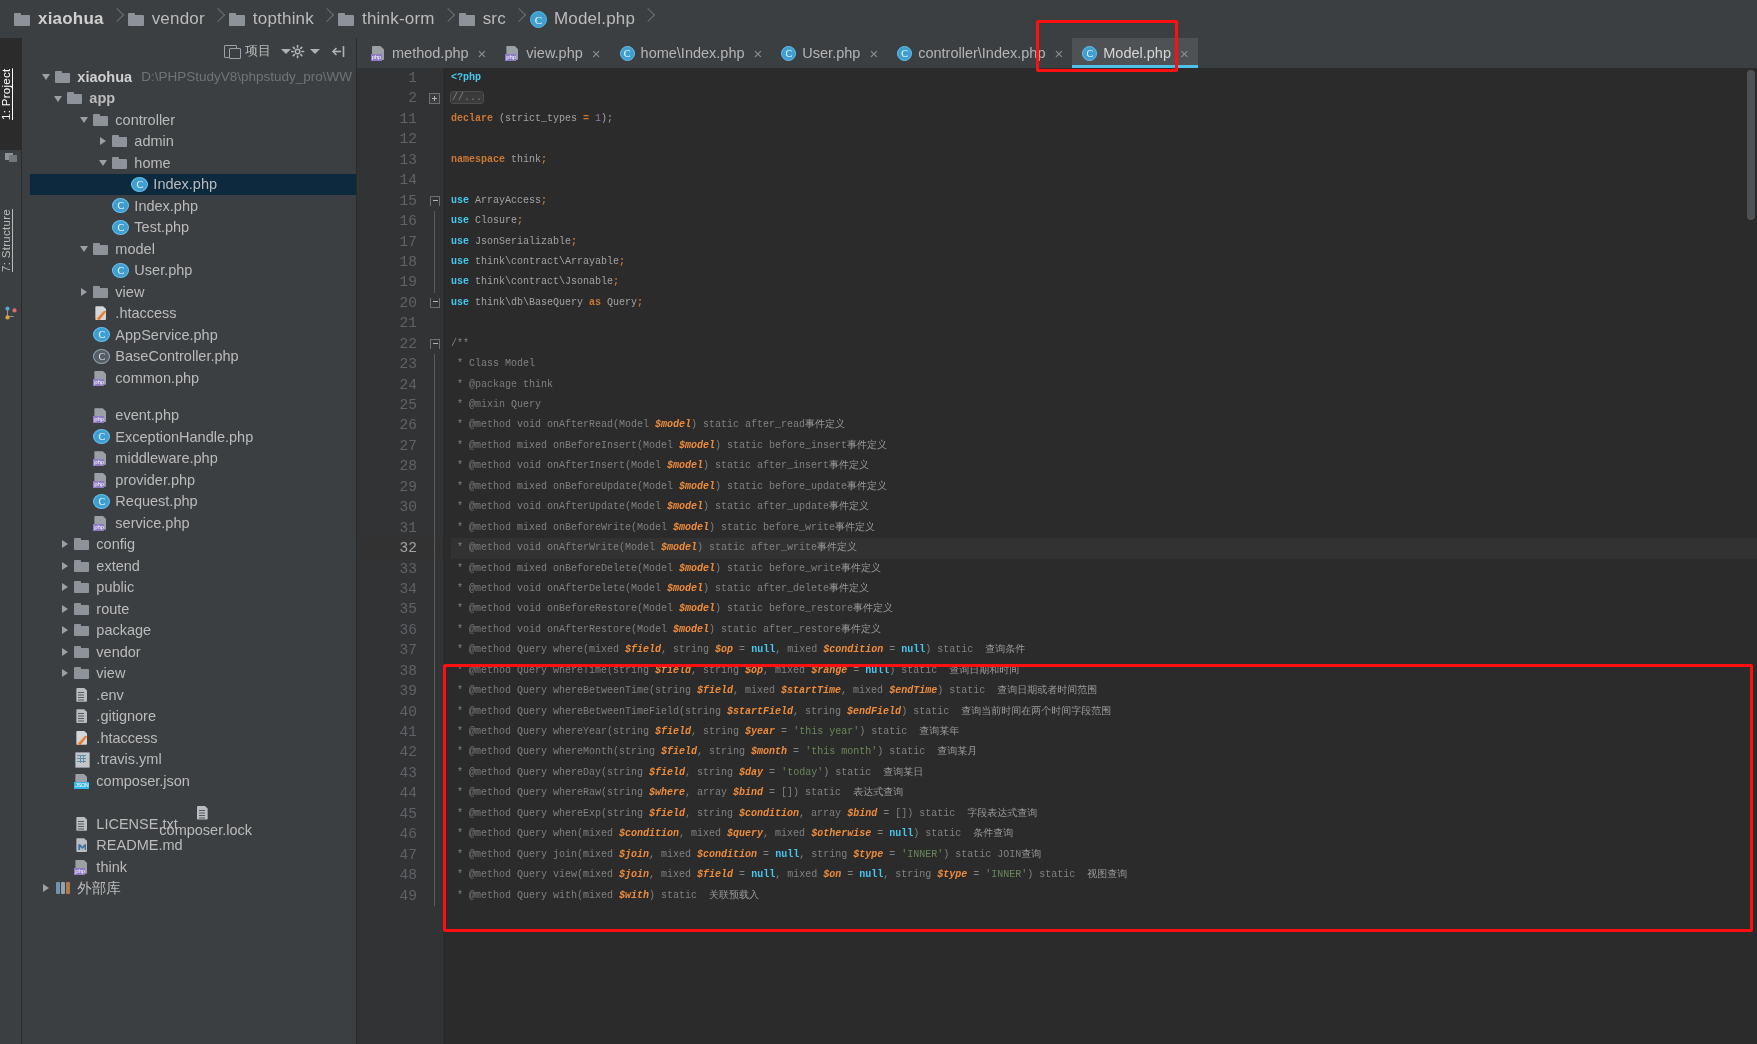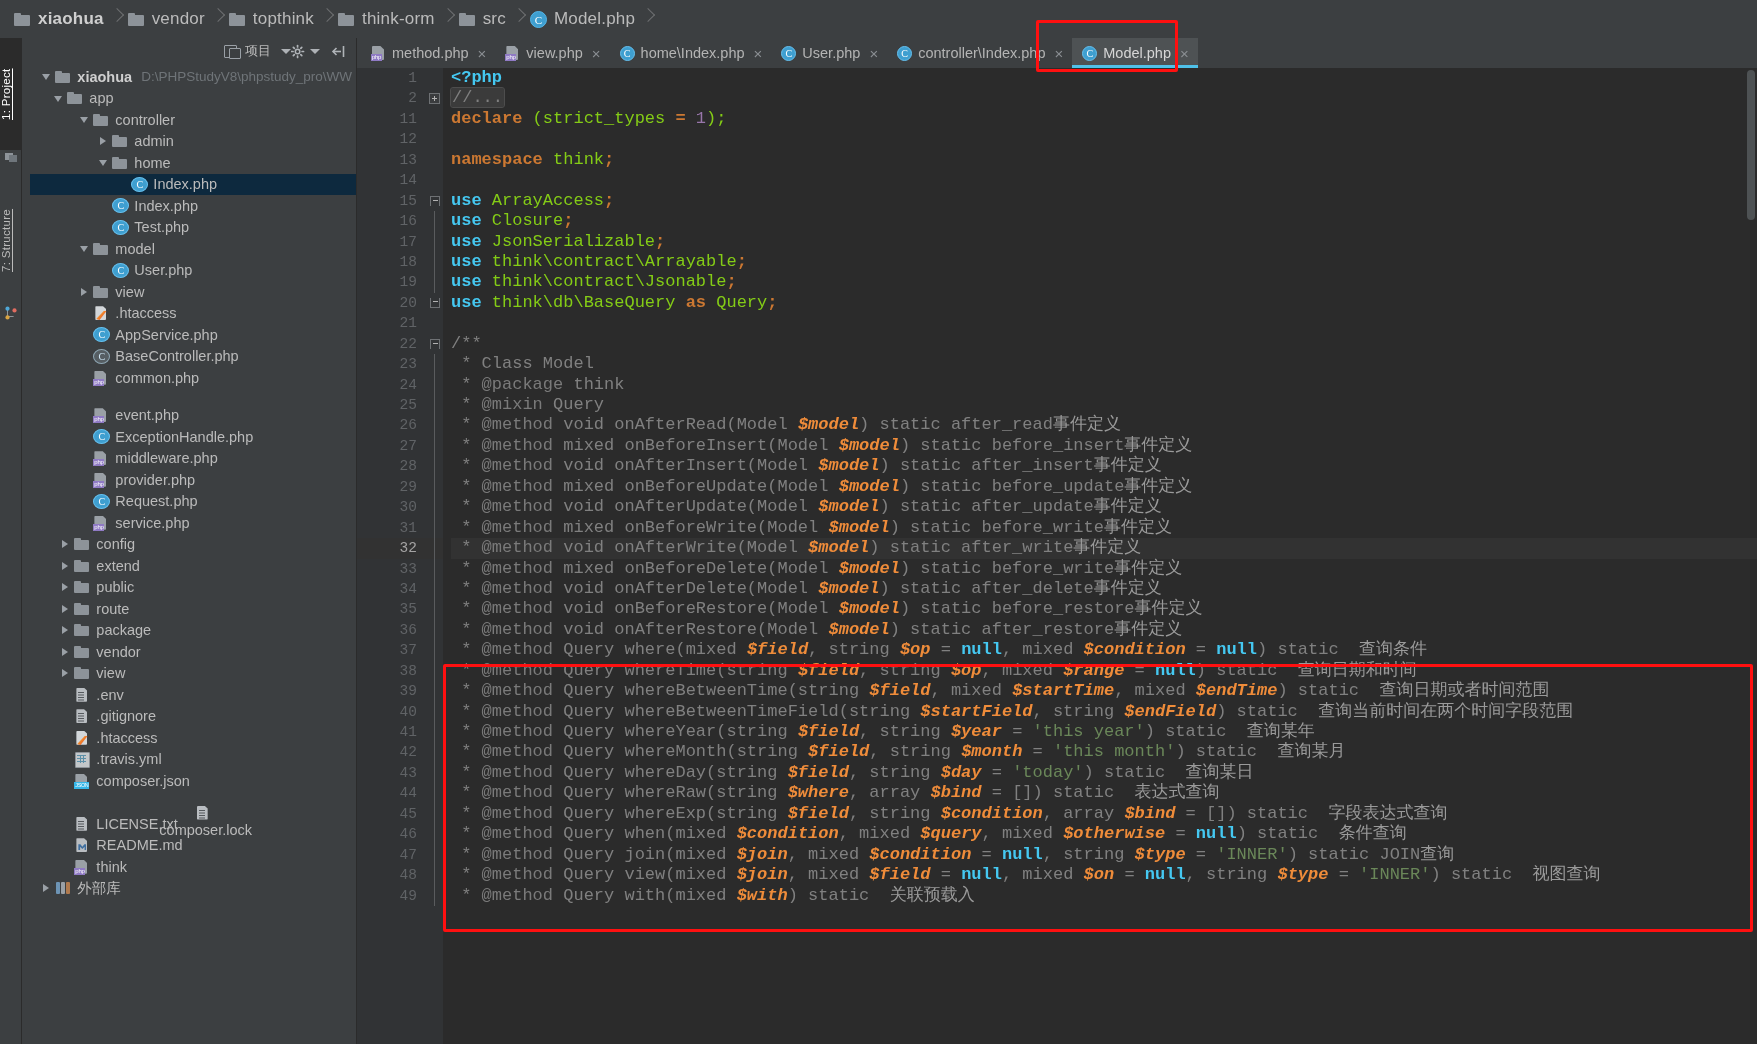--- a/index.html
+++ b/index.html
@@ -267,28 +267,28 @@
   .fold-tri {
     position: absolute; right: 3px; top: 5px; width: 10px; height: 10px;
     border: 1px solid #6e7174; border-bottom: none; background: transparent;
   }
   .fold-tri::before {
     content: ""; position: absolute; left: 1.5px; top: 3px; width: 5px; height: 1px; background: #b2b2b2;
   }
 
   .code {
     flex: 1 1 auto; position: relative; overflow: hidden;
-    font-family: "Liberation Mono", monospace; font-size: 17px;
+    font-family: "Liberation Mono", monospace; font-size: 10px;
     padding-left: 8px; color: #a9b7c6; white-space: pre;
   }
   .cline { height: 20.45px; line-height: 20.45px; white-space: pre; }
   .cline.cur { background: #323232; }
   .kw   { color: #cc7832; font-weight: bold; }
   .kw2  { color: #45c8f1; font-weight: bold; }
-  .id   { color: #84cc16; }
+  .id   { color: #a3a3a3; }
   .num  { color: #9876aa; }
   .cmt  { color: #808080; }
   .cmt-tag { color: #7a7a7a; }
   .cmt-var { color: #ef8c3a; font-style: italic; font-weight: bold; }
   .cmt-str { color: #6a8759; }
   .cmt-kw  { color: #45c8f1; font-weight: bold; }
   .cmt-cn  { color: #9a9a9a; }
   .fold-chip {
     background: #3b3b3b; color: #808080; outline: 1px solid #4d4d4d; border-radius: 2px; padding: 0 1px;
   }
@@ -394,21 +394,21 @@
           </svg>
         </span>
       </div>
       <div class="tree" id="tree">
           <div class="trow" style="padding-left: 10px;">
             <span class="twist open"></span>
             <span class="tree-ico ti-folder"></span>
             <span class="tlabel bold">xiaohua</span>
             <span class="tpath">D:\PHPStudyV8\phpstudy_pro\WW</span>
           </div>
-          <div class="trow" style="padding-left: 22px;">
+          <div class="trow" style="padding-left: 22px; font-weight: bold;">
             <span class="twist open"></span>
             <span class="tree-ico ti-folder"></span>
             <span class="tlabel">app</span>
           </div>
           <div class="trow" style="padding-left: 48px;">
             <span class="twist open"></span>
             <span class="tree-ico ti-folder"></span>
             <span class="tlabel">controller</span>
           </div>
           <div class="trow" style="padding-left: 67px;">

